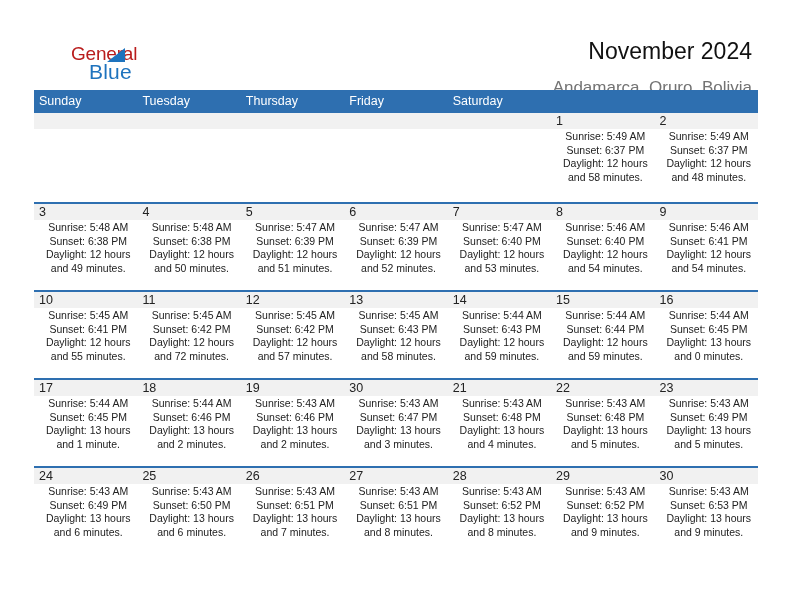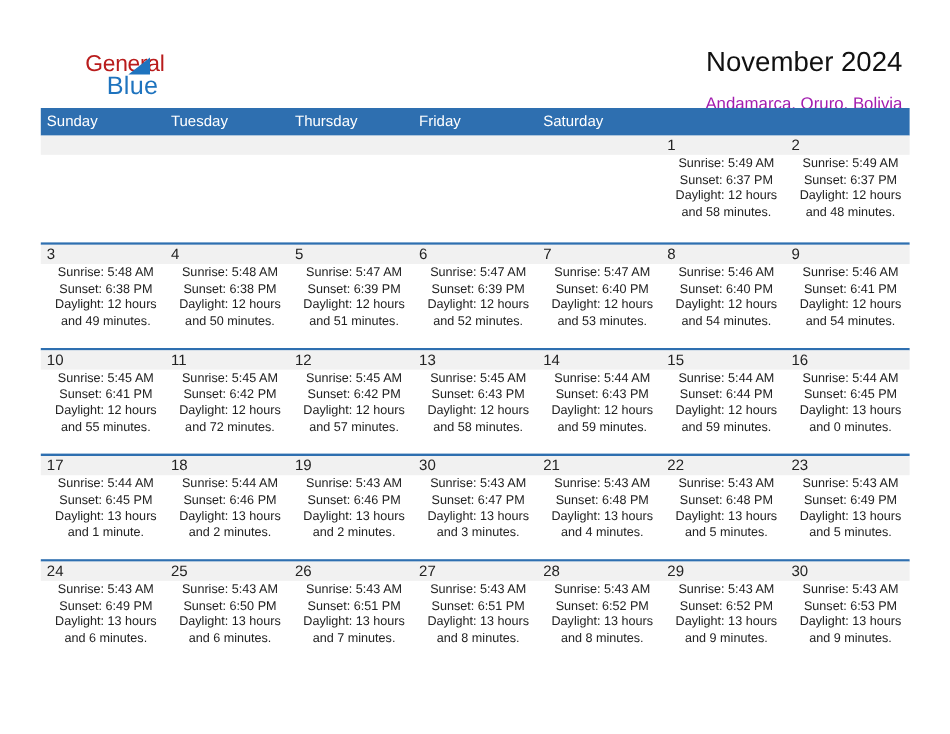--- a/index.html
+++ b/index.html
@@ -2,21 +2,21 @@
 <html><head>
 <meta charset="utf-8">
 <style>
   html, body { margin:0; padding:0; background:#ffffff; }
   body { width:792px; height:612px; position:relative; overflow:hidden; font-family:"Liberation Sans", sans-serif; color:#222; }
   .logo { position:absolute; left:37px; top:43px; width:100px; height:40px; }
   .logo .general { position:absolute; left:0; top:0; font-size:19px; color:#b91c1c; letter-spacing:-0.2px;margin-left:34px; }
   .logo .blue { position:absolute; left:52px; top:17px; font-size:21px; color:#1e73be; letter-spacing:0.2px; }
   .logo .tri { position:absolute; left:70px; top:5px; width:0; height:0; border-left:18px solid transparent; border-bottom:14px solid #1e73be; }
   .title { position:absolute; right:40px; top:38px; font-size:23px; color:#111; }
-  .subtitle { position:absolute; right:40px; top:78px; font-size:14px; color:#a21caf; }
+  .subtitle { position:absolute; right:40px; top:78px; font-size:17px; color:#737373; }
   .cal { position:absolute; left:34px; top:90px; width:724px; }
   .head { display:flex; background:#2e6fb0; height:23px; }
   .head div { width:103.43px; color:#fff; font-size:12.5px; line-height:23px; padding-left:5px; box-sizing:border-box; }
   .week { border-top:2px solid #2e6fb0; height:88px; box-sizing:border-box; }
   .week.first { border-top:none; height:89px; }
   .daterow { display:flex; background:#f1f1f1; height:16px; }
   .daterow div { width:103.43px; font-size:12.5px; line-height:16px; padding-left:5px; box-sizing:border-box; color:#222; }
   .inforow { display:flex; }
   .cell { width:103.43px; padding-left:5px; padding-top:1px; box-sizing:border-box; font-size:10.5px; line-height:13.5px; color:#222;text-align:center; }
 </style>

